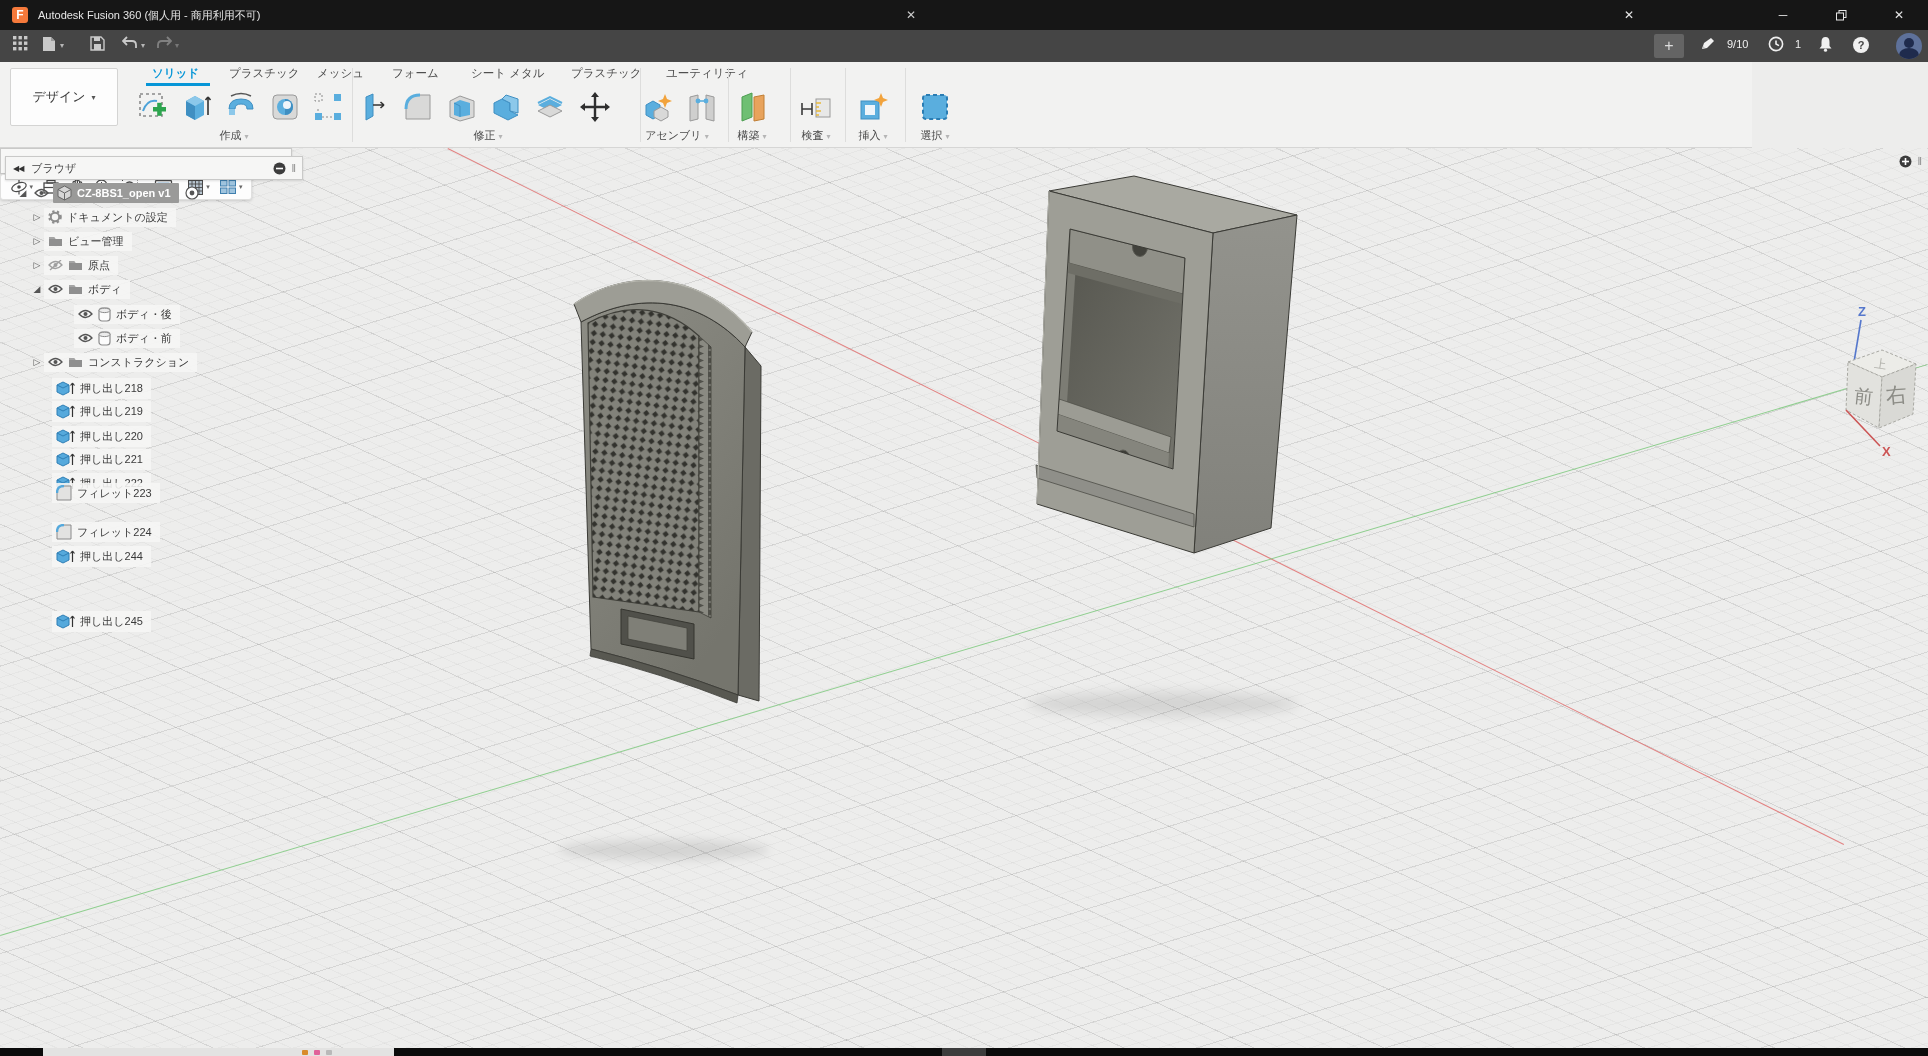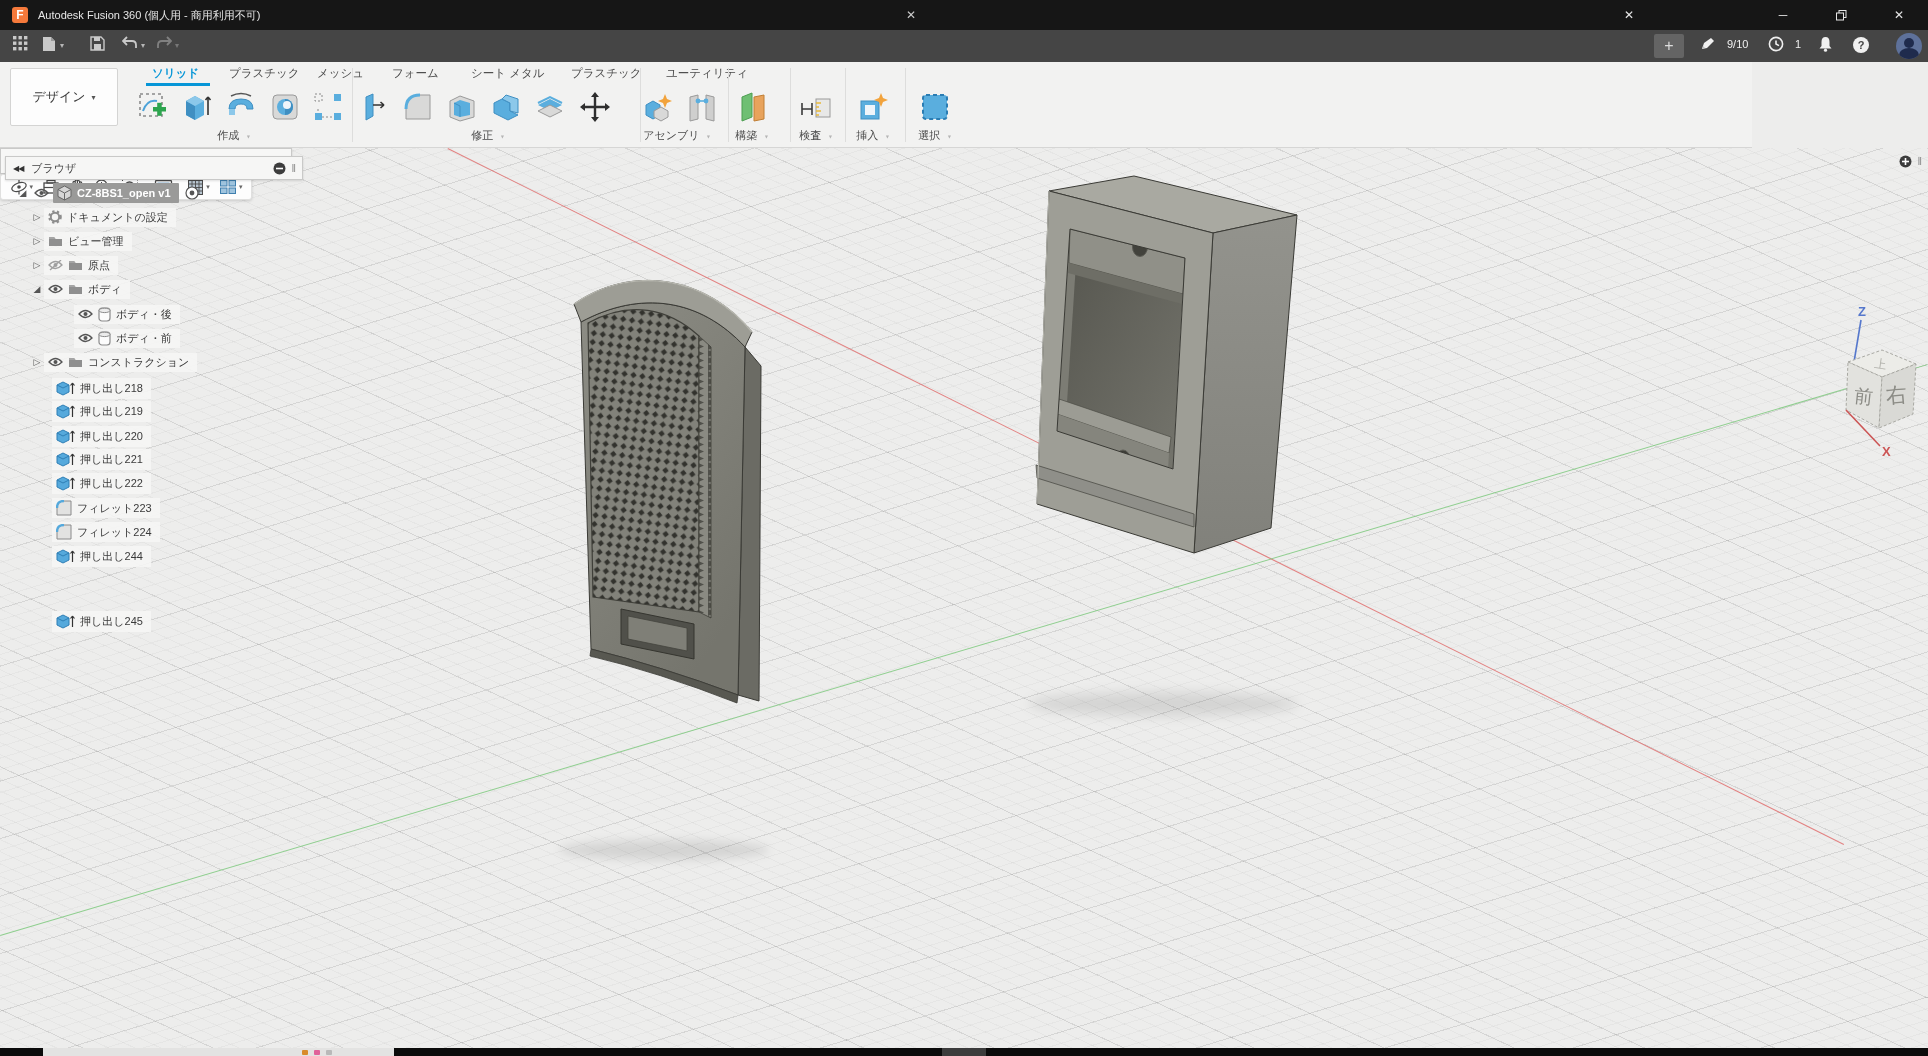--- a/index.html
+++ b/index.html
@@ -29,21 +29,21 @@
 #avatar .torso { position:absolute; left:3px; top:15px; width:20px; height:14px; border-radius:50% 50% 0 0; background:#1f2b4d; }
 
 
 #ribbon { left:0; top:62px; width:1752px; height:86px; background:#f2f2f1; border-bottom:1px solid #d6d6d5; }
 .rtab { position:absolute; top:4px; font-size:11.5px; color:#4a4a4a; }
 .rtab.active { color:#0696d7; font-weight:bold; }
 #rtab-underline { position:absolute; top:21px; height:3px; background:#0696d7; }
 #design-box { position:absolute; left:10px; top:6px; width:108px; height:58px; background:#fdfdfd; border:1px solid #d4d4d3; border-radius:2px; display:flex; align-items:center; justify-content:center; gap:6px; font-size:13px; color:#3c3c3c; }
 .ricon { position:absolute; top:27px; width:34px; height:36px; display:flex; align-items:center; justify-content:center; }
 .rsep { position:absolute; top:6px; width:1px; height:74px; background:#dddddc; }
-.rgl { position:absolute; top:66px; transform:translateX(-50%); font-size:11px; color:#4a4a4a; white-space:nowrap;font-family:Liberation Mono, monospace; }
+.rgl { position:absolute; top:66px; transform:translateX(-50%); font-size:11px; color:#4a4a4a; white-space:nowrap; }
 
 
 #canvas { left:0; top:148px; width:1928px; height:900px;
   background-color:#ededec;
   background-image:
     repeating-linear-gradient(163deg, rgba(70,70,70,0.10) 0 1px, transparent 1px 55px),
     repeating-linear-gradient(205deg, rgba(70,70,70,0.10) 0 1px, transparent 1px 55px),
     repeating-linear-gradient(163deg, rgba(70,70,70,0.045) 0 1px, transparent 1px 11px),
     repeating-linear-gradient(205deg, rgba(70,70,70,0.045) 0 1px, transparent 1px 11px);
 }
@@ -627,21 +627,21 @@
         <span class="micon">
             <svg width="19" height="17" viewBox="0 0 19 17">
               <path d="M1,5 L7,2 L13,5 L13,12 L7,15 L1,12 Z" fill="#55a9dc" stroke="#2f7fb5"></path>
               <path d="M1,5 L7,8 L13,5" fill="none" stroke="#2f7fb5"></path>
               <path d="M16.5,14 L16.5,3 M16.5,3 L14.5,5.5 M16.5,3 L18.5,5.5" stroke="#333" stroke-width="1.2" fill="none"></path>
             </svg>
           </span>
         <span>押し出し222</span>
       </span>
     </div>
-    <div class="b-row" style="left:52px; top:349px;text-align:center;">
+    <div class="b-row" style="left:52px; top:334px;text-align:center;">
       <span class="chip">
         <span class="micon">
             <svg width="16" height="16" viewBox="0 0 16 16">
               <path d="M15,15 L1,15 L1,8 Q1,1 8,1 L15,1 Z" fill="#e2e2e1" stroke="#8a8a8a"></path>
               <path d="M1,8 Q1,1 8,1" fill="none" stroke="#55a9dc" stroke-width="2.4"></path>
             </svg>
           </span>
         <span>フィレット223</span>
       </span>
     </div>

